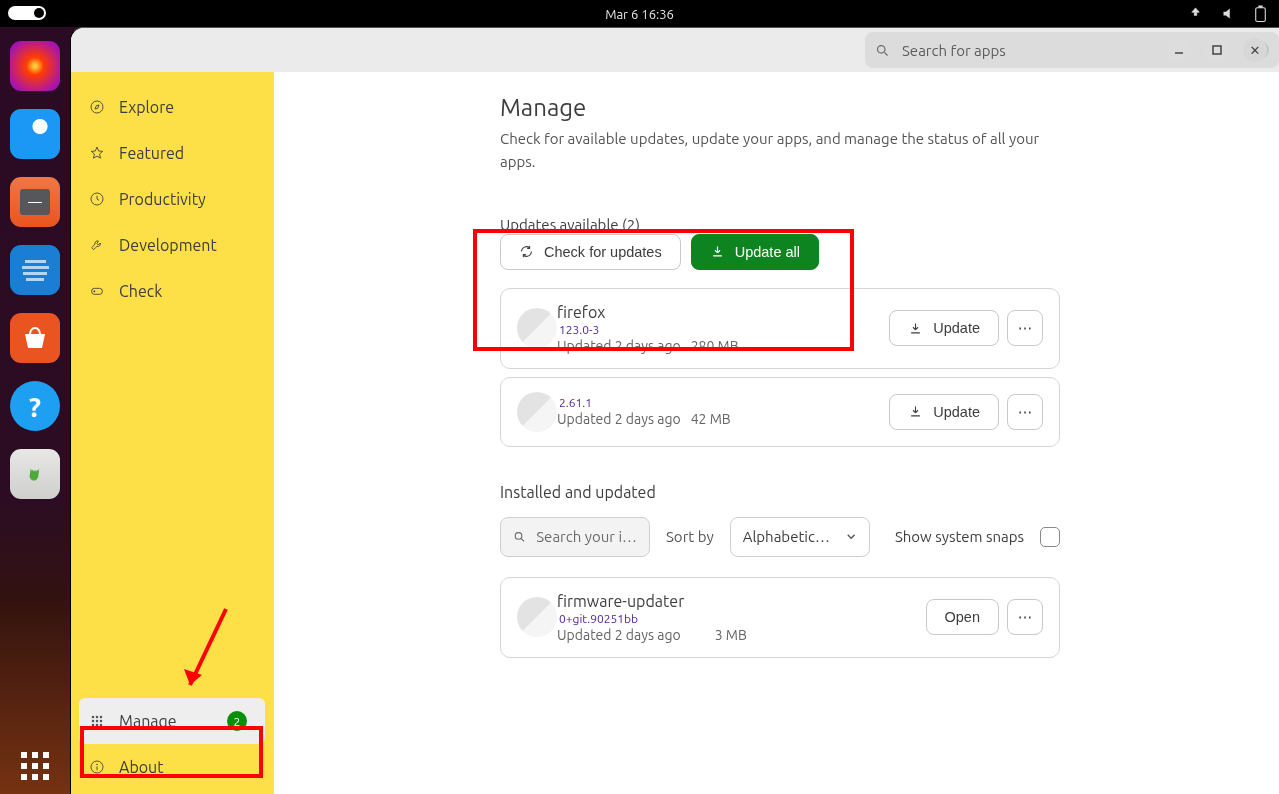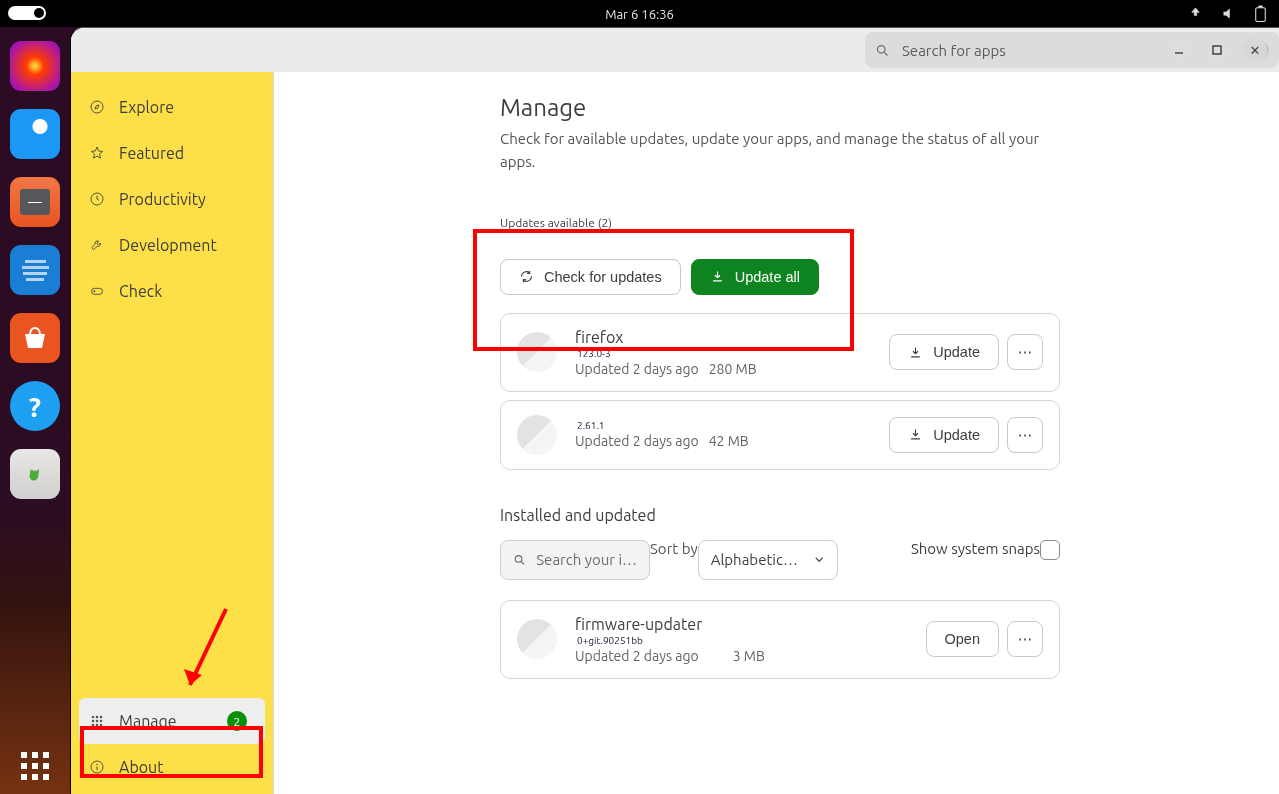--- a/index.html
+++ b/index.html
@@ -137,35 +137,35 @@
     display: inline-flex; align-items: center; padding: 0 18px; gap: 10px;
     font-size: 14.5px; cursor: pointer; color: #3d3d3d;
   }
   .btn svg { width: 15px; height: 15px; }
   .btn.green { background: #0e8420; border-color: #0e8420; color: #fff; }
   .btn.green svg { stroke: #fff; }
   .btn.icon-only { width: 36px; padding: 0; justify-content: center; }
 
   .card {
     border: 1px solid #d6d6d6; border-radius: 10px; padding: 14px 16px; margin-bottom: 8px;
-    display: flex; align-items: center; gap: 18px;
+    display: flex; align-items: center; 
   }
   .app-icon {
     width: 40px; height: 40px; border-radius: 50%;
     background: linear-gradient(135deg,#e3e3e3 0 50%,#f5f5f5 50% 100%);
     flex: none;
   }
   .app-info { flex: 1; min-width: 0; }
   .app-name { font-size: 16px; margin-bottom: 2px; }
-  .app-ver { color: #0f172a; font-size: 10px; margin-bottom: 2px; padding-left: 2px;}
+  .app-ver { color: #4c1d95; font-size: 12px; margin-bottom: 2px; padding-left: 2px;}
   .app-meta { color: #636363; font-size: 14px; display: flex; gap: 10px; }
   .card-actions { display: flex; gap: 8px; }
 
   .installed-head { font-size: 16px; margin: 36px 0 16px; }
-  .toolbar-row { display: flex; align-items: flex-start; margin-bottom: 20px; flex-wrap: nowrap;}
+  .toolbar-row { display: flex; align-items: center; gap: 16px; margin-bottom: 20px; flex-wrap: nowrap;}
   .mini-search {
     width: 150px; height: 40px; border: 1px solid #cfcfcf; border-radius: 8px;
     background: #f3f3f3; display: flex; align-items: center; padding: 0 12px; gap: 10px;
     color: #6c6c6c; white-space: nowrap; overflow: hidden;
   }
   .sort-label { color: #555; }
   .select {
     height: 40px; border: 1px solid #cfcfcf; border-radius: 8px; padding: 0 12px;
     display: flex; align-items: center; gap: 14px; width: 140px; justify-content: space-between;
     white-space: nowrap; overflow: hidden; cursor:pointer;
@@ -332,21 +332,21 @@
             </svg>
           <span>About</span>
         </div>
       </div>
 
       <div class="main">
        <div class="main-inner">
         <h1>Manage</h1>
         <p class="subtitle">Check for available updates, update your apps, and manage the status of all your apps.</p>
 
-        <div style="font-size:12px;margin-bottom:30px;">Updates available (2)</div>
+        <div style="font-size:15px;margin-bottom:1px;">Updates available (2)</div>
         <div class="section-head">
           <button class="btn">
             <svg viewBox="0 0 24 24">
                   <path d="M4 12a8 8 0 0113-6M20 12a8 8 0 01-13 6" stroke="#3d3d3d" fill="none" stroke-width="1.7"></path>
                   <path d="M17 3v4h-4M7 21v-4h4" stroke="#3d3d3d" fill="none" stroke-width="1.7"></path>
                 </svg>
             <span>Check for updates</span>
           </button>
           <button class="btn green">
             <svg viewBox="0 0 24 24">

